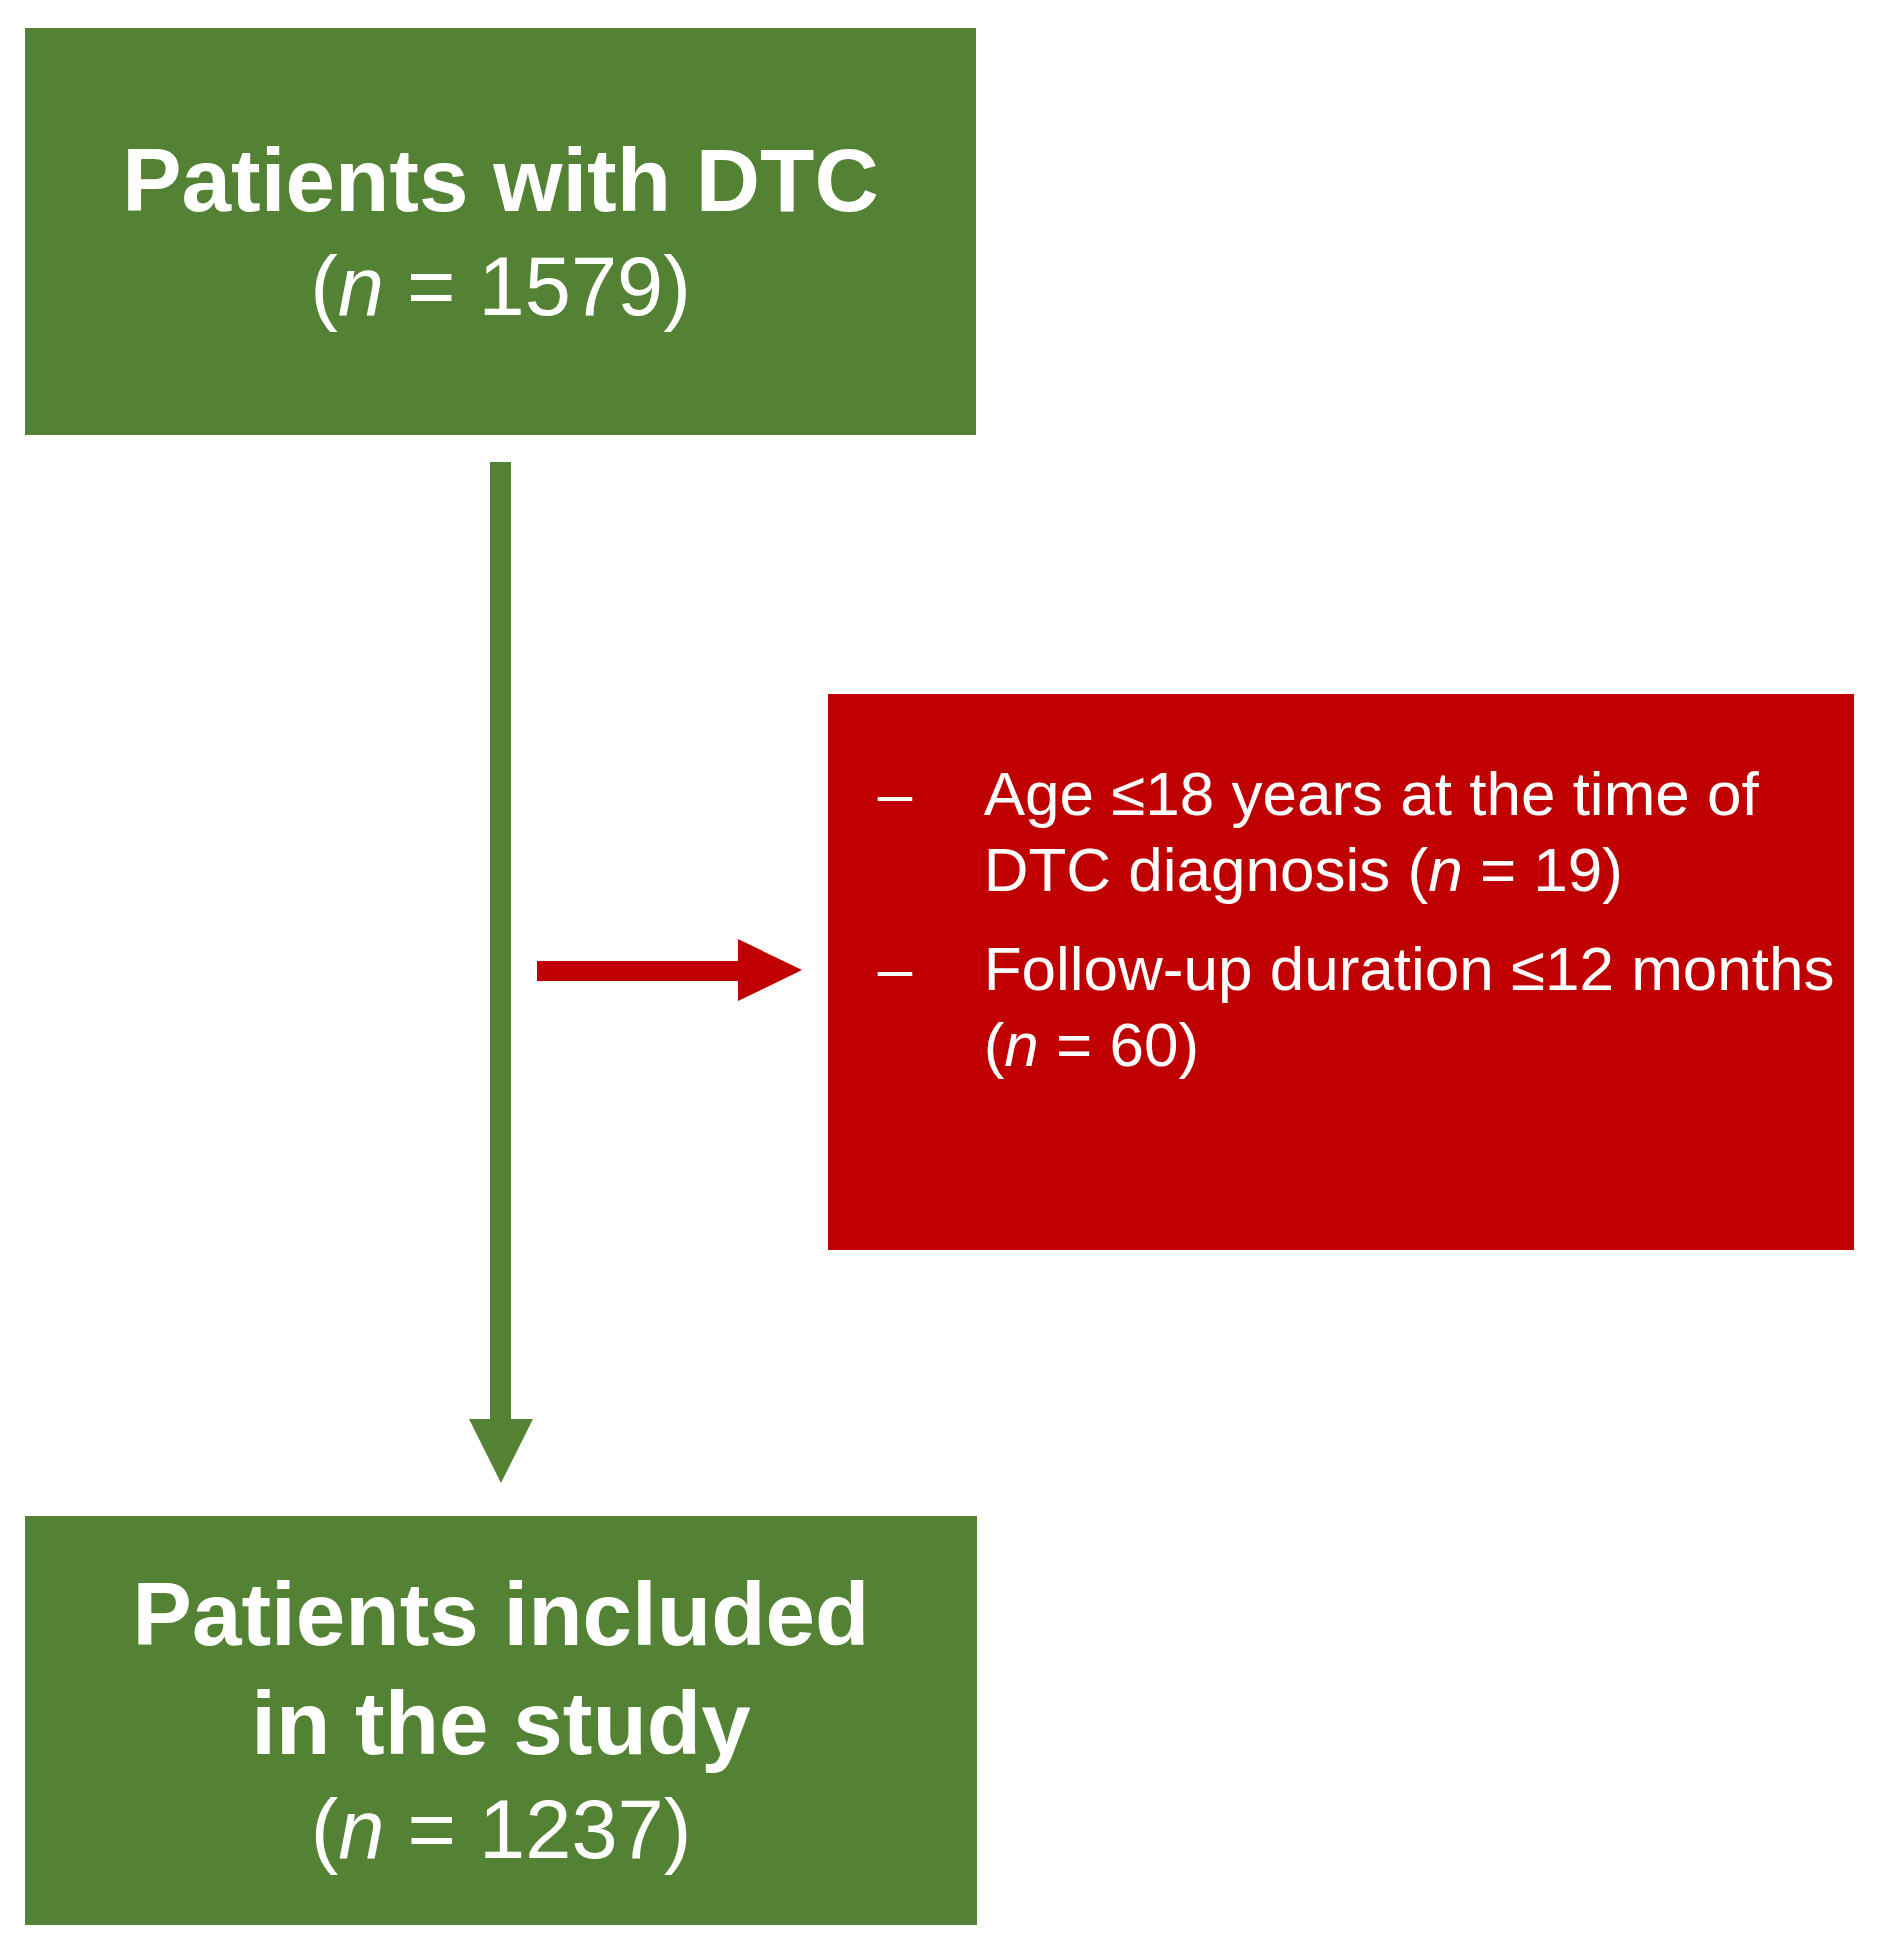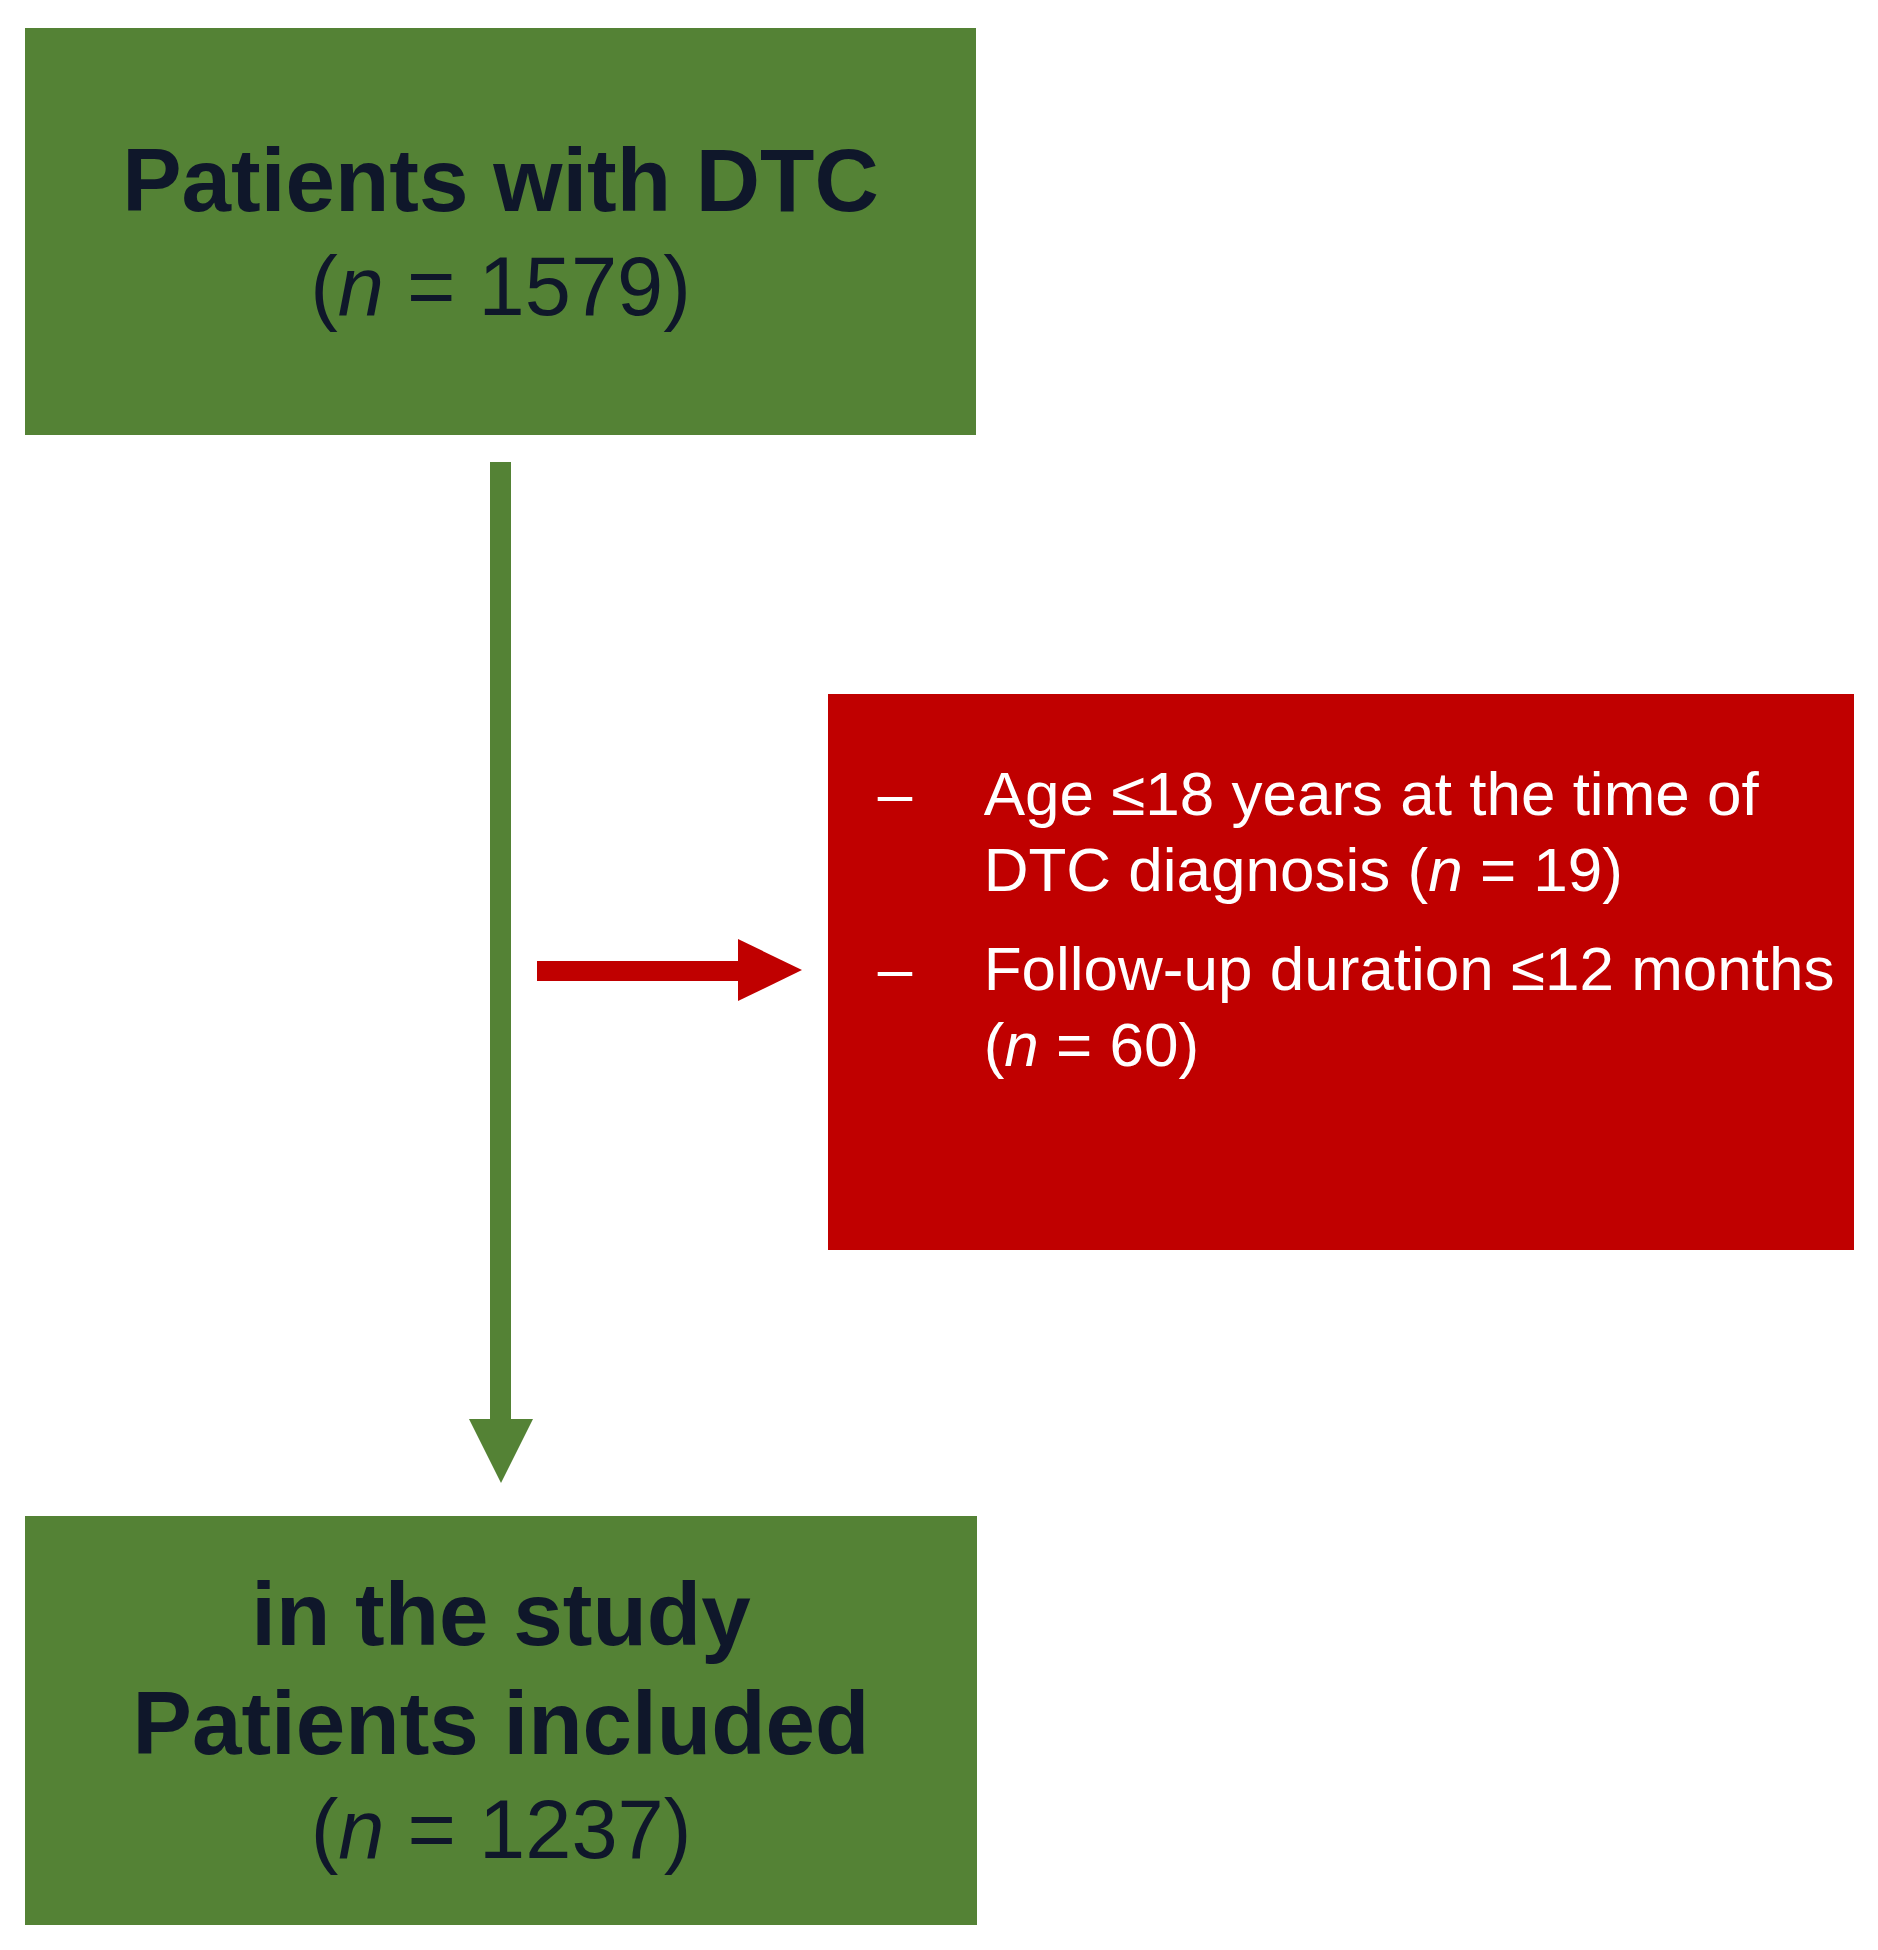--- a/index.html
+++ b/index.html
@@ -13,21 +13,21 @@
     height: 1950px;
     background: #ffffff;
     font-family: "Liberation Sans", sans-serif;
     overflow: hidden;
   }
 
   
   .green-box {
     position: absolute;
     background: #548235;
-    color: #0f172a;
+    color: #ffffff;
     display: flex;
     flex-direction: column;
     align-items: center;
     justify-content: center;
     text-align: center;
   }
   .box-top      { left: 25px;  top: 28px;   width: 951px; height: 407px; }
   .box-included { left: 25px;  top: 1516px; width: 952px; height: 409px; }
 
   .box-heading-line {
@@ -148,19 +148,19 @@
 
       <div class="excluded-item">
         <span class="dash">–</span>
         <span class="item-text"><span>Follow-up duration ≤12 months (</span><span class="it">n</span><span> = 60)</span></span>
       </div>
 
     </div>
   </div>
 
   <div class="green-box box-included">
+    <div class="box-heading-line">Patients included</div>
     <div class="box-heading-line">in the study</div>
-    <div class="box-heading-line">Patients included</div>
     <div class="box-count"><span>(</span><span class="it">n</span><span> = 1237)</span></div>
   </div>
 
 </div>
 
 
 </body></html>

